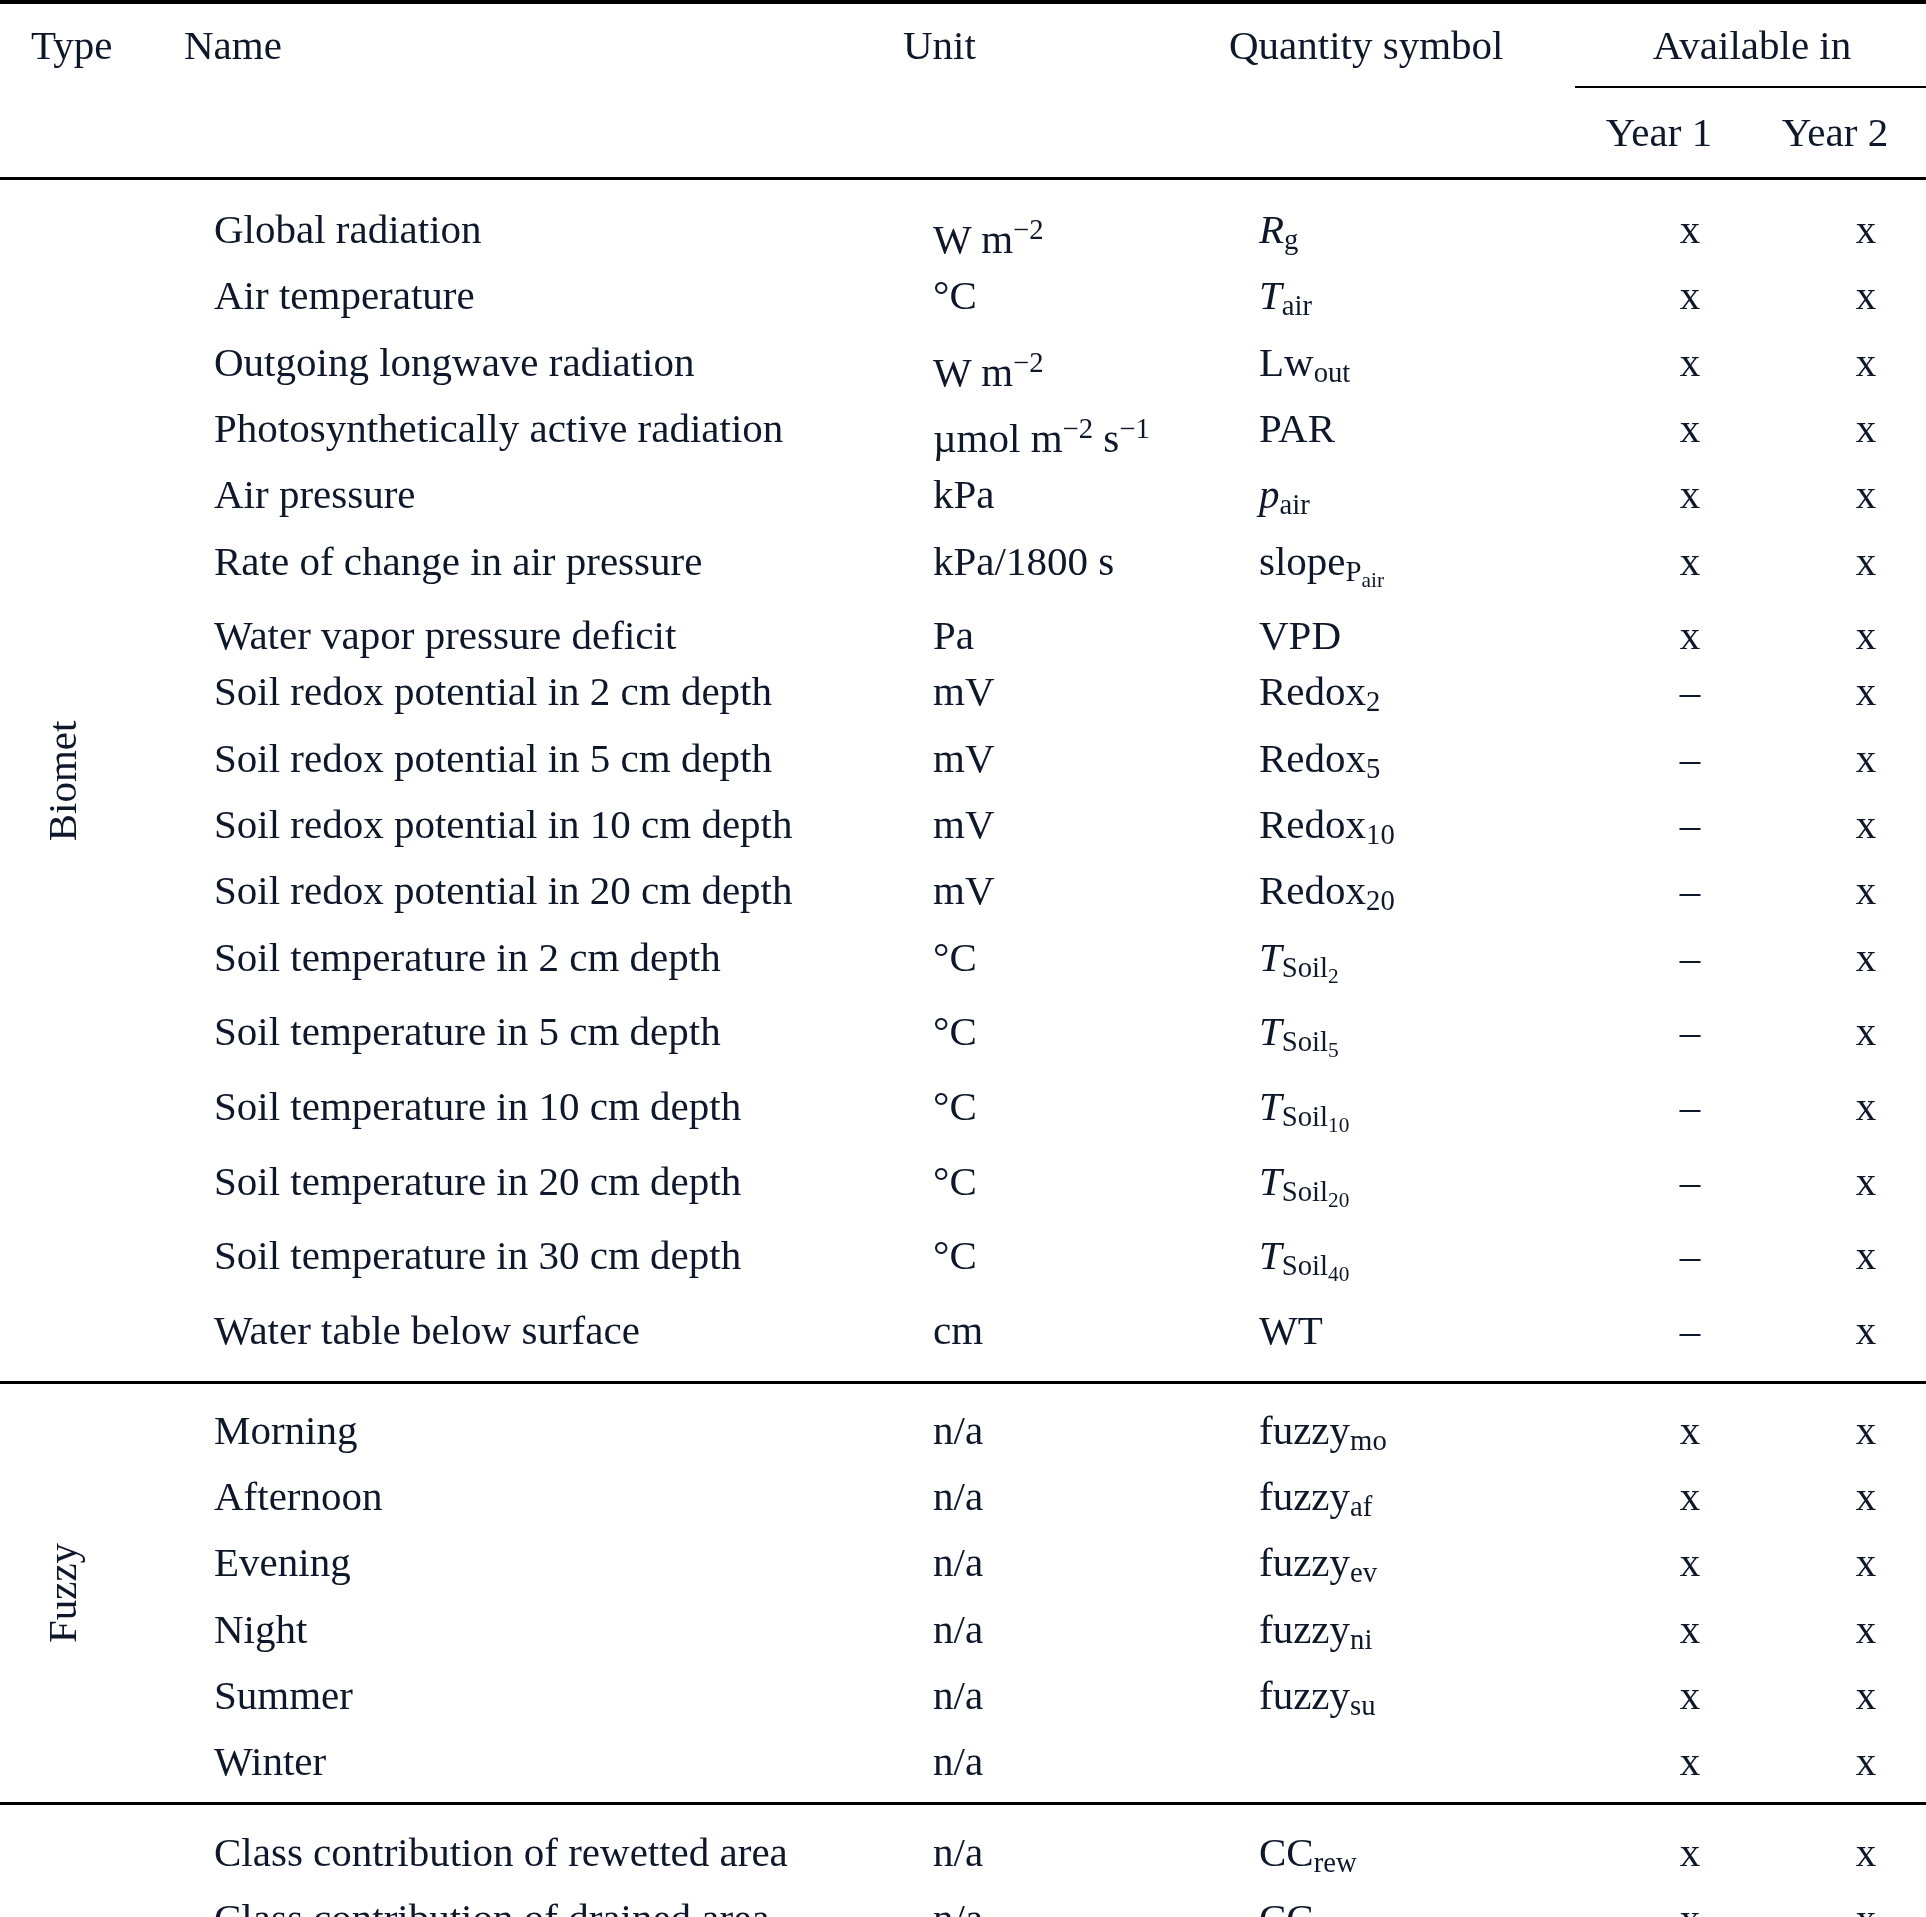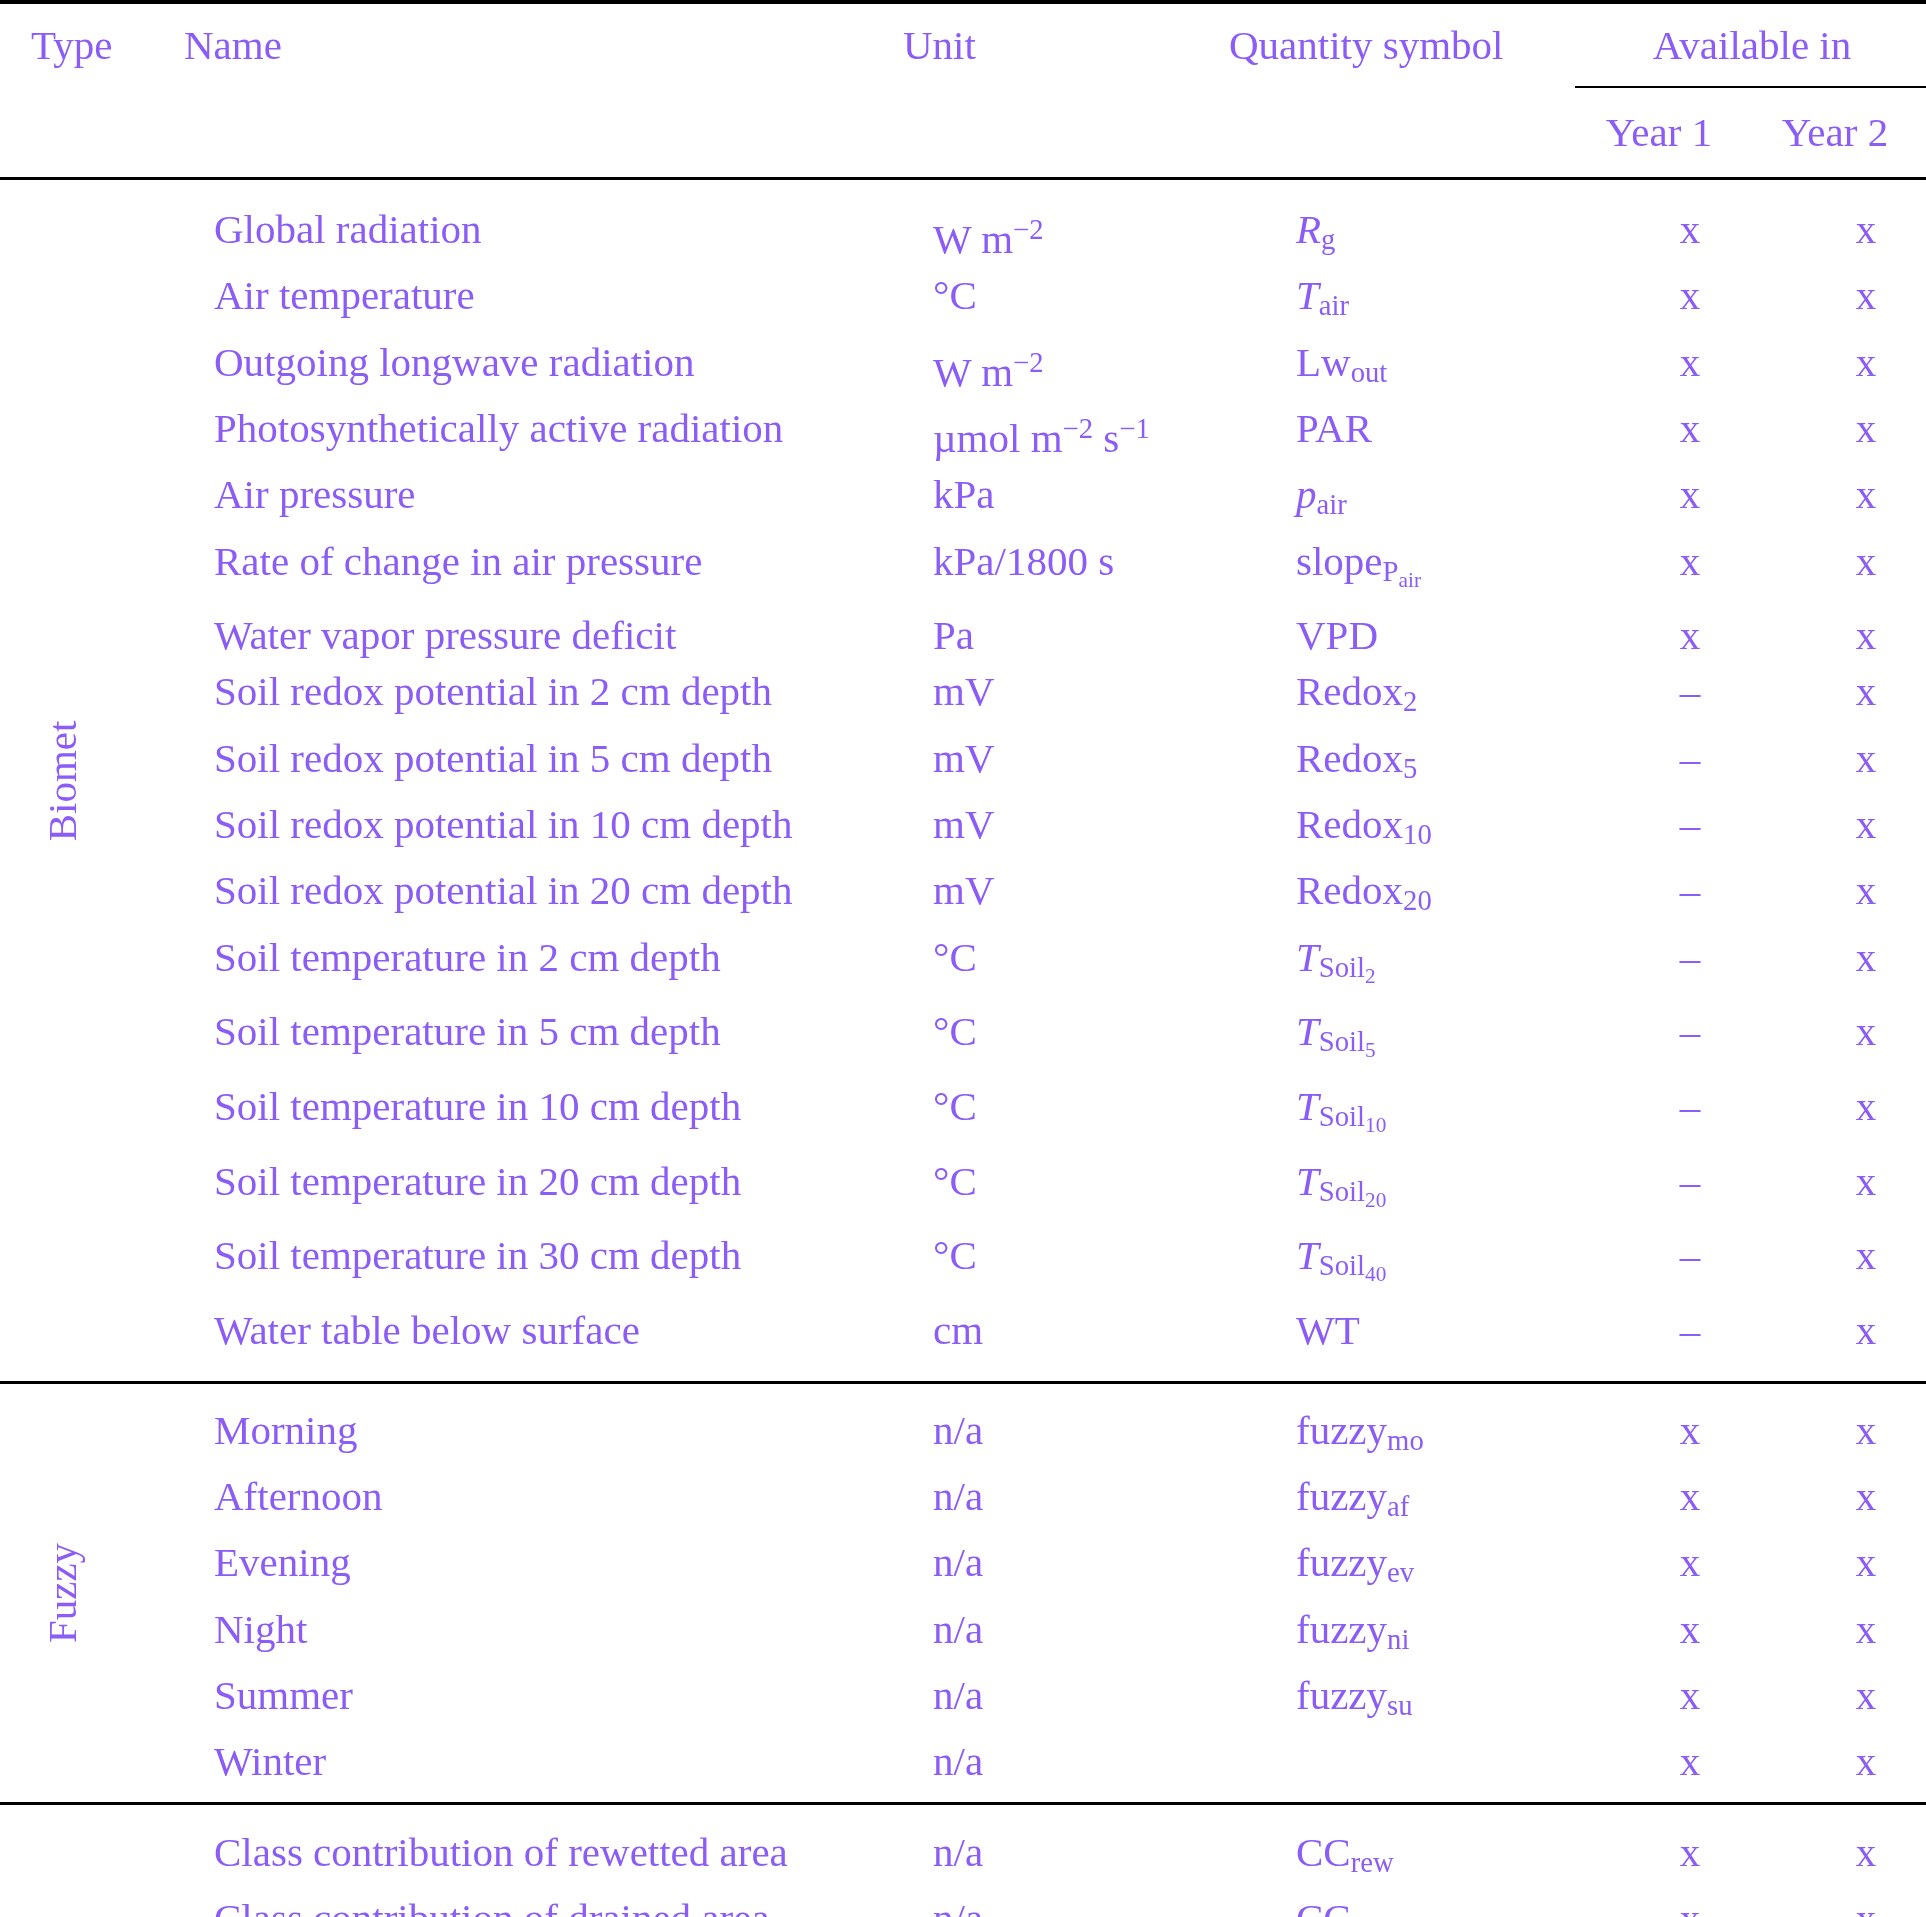--- a/index.html
+++ b/index.html
@@ -1,19 +1,19 @@
 <!DOCTYPE html>
 <html style="font-size:15px"><head>
 <meta charset="utf-8">
 <style>
   html,body { margin:0; padding:0; background:#ffffff; }
   .page {
     position:relative;
     width:1927px; height:1918px;
-    background:#ffffff; color:#8b5cf6;
+    background:#ffffff; color:#0f172a;
     font-family:"Liberation Serif","DejaVu Serif",serif;
     font-size:41px;
     overflow:hidden;
   }
   .rule-top    { height:3.7px; background:#000; }
   .rule-header { height:3.7px; background:#000; }
   .rule-mid    { height:2.8px; background:#000; }
 
   .grid-cols {
     display:grid;
@@ -41,21 +41,21 @@
 
   .type-label {
     position:absolute; left:62px; top:50%;
     transform:translate(-50%,-50%) rotate(-90deg);
     white-space:nowrap; line-height:41px;
   }
   .srow { align-items:start;padding-left:30px; }
   .cell { line-height:56px; white-space:nowrap; }
   .name-cell  { grid-column:2; }
   .unit-cell  { grid-column:3; }
-  .sym-cell   { grid-column:4;margin-left:37px; }
+  .sym-cell   { grid-column:4; }
   .y1-cell    { grid-column:5; text-align:center; }
   .y2-cell    { grid-column:6; text-align:center; }
 
   .it { font-style:italic; }
   .p-sub    { font-size:70%; vertical-align:-0.22em; }
   .p-subsub { font-size:52%; vertical-align:-0.55em; }
   .p-sup    { font-size:70%; vertical-align:0.5em; }
 </style>
 </head>
 <body>

